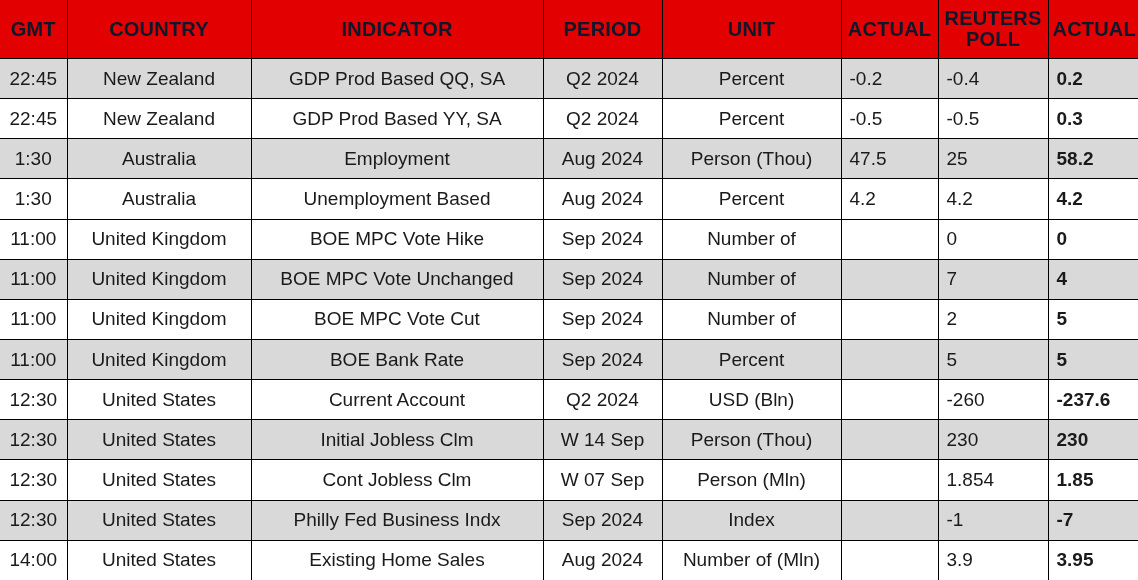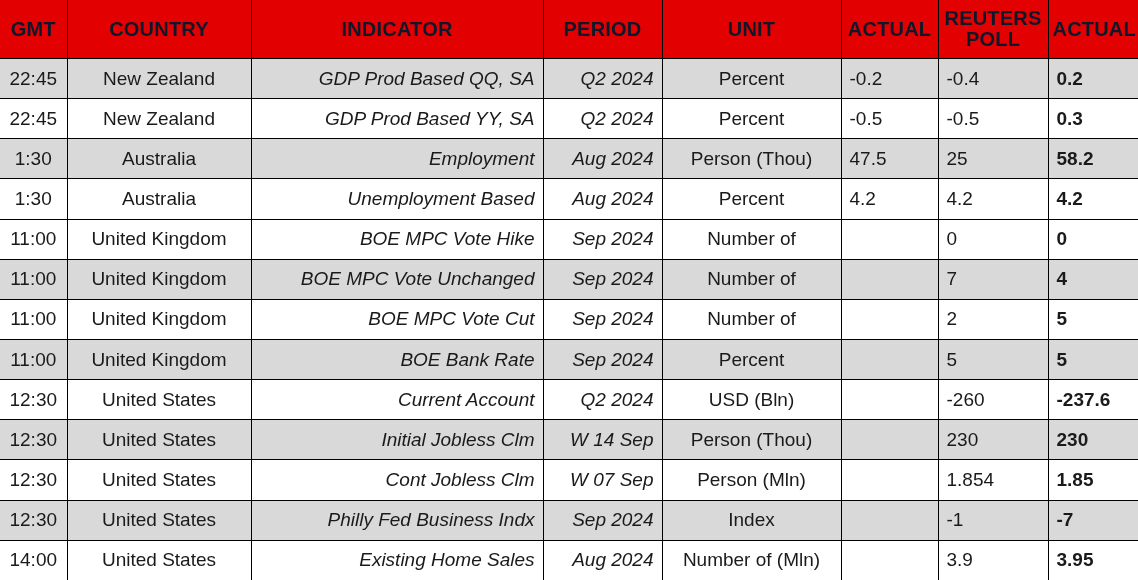--- a/index.html
+++ b/index.html
@@ -54,21 +54,21 @@
     vertical-align: middle;
     white-space: nowrap;
     overflow: hidden;
   }
   #econ-calendar tbody tr.alt td { background: #D9D9D9; }
   #econ-calendar tbody tr.plain td { background: #FFFFFF; }
   #econ-calendar tbody tr:last-child td { border-bottom: none; }
   #econ-calendar tbody td.first { border-left: none; }
   #econ-calendar tbody td.last  { border-right: none; font-weight: bold; }
 
-  .al-left   { text-align: right; font-style: italic; }
+  .al-left   { text-align: center; }
   .al-center { text-align: center; margin-left: 28px; }
   .al-right  { text-align: left; padding-right: 10px !important; }
 </style>
 </head>
 <body>
 
 <table id="econ-calendar">
   <colgroup>
     <col class="c-gmt">
       <col class="c-country">

